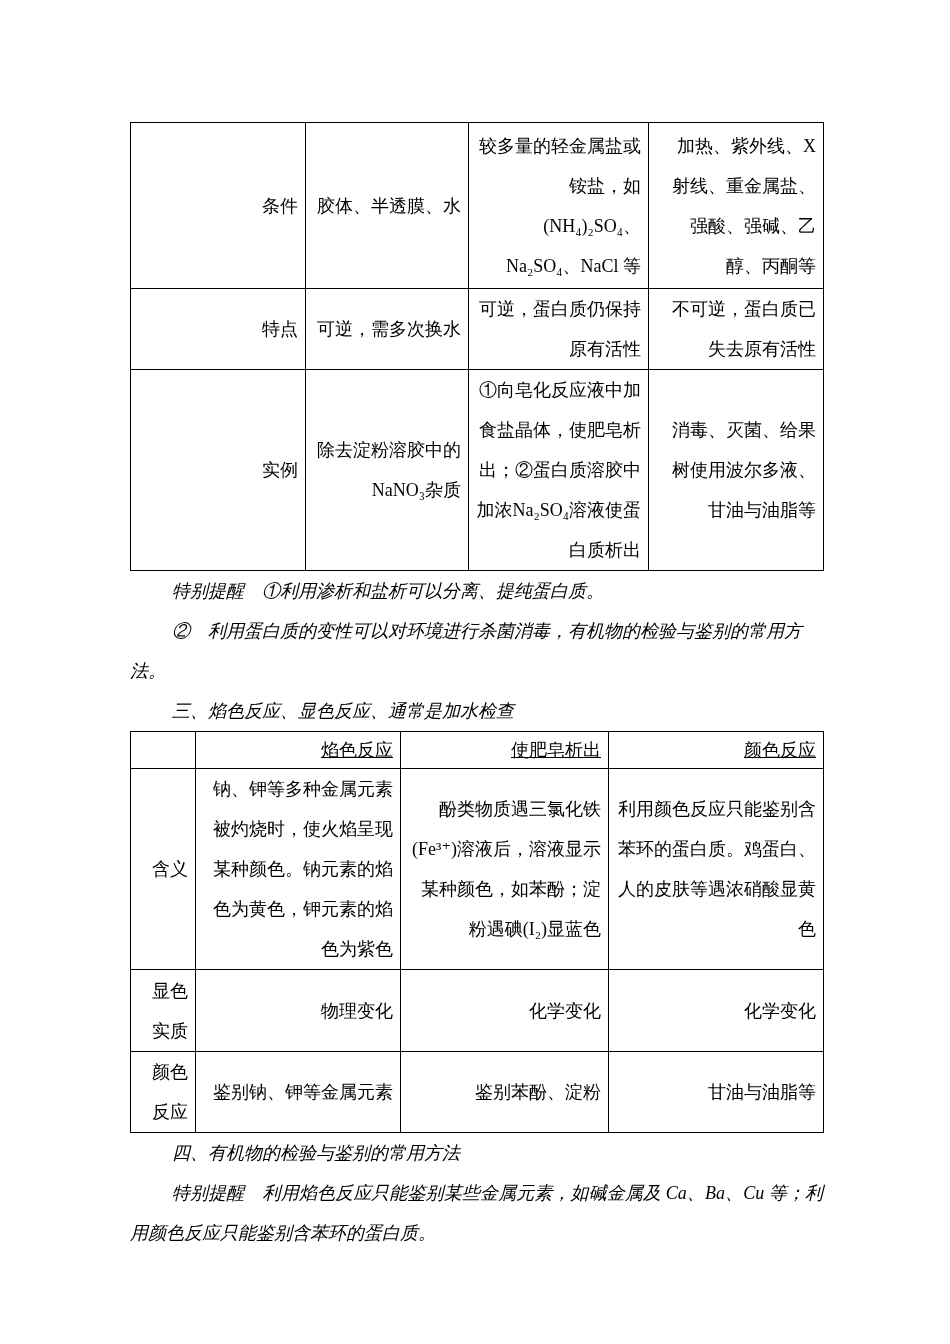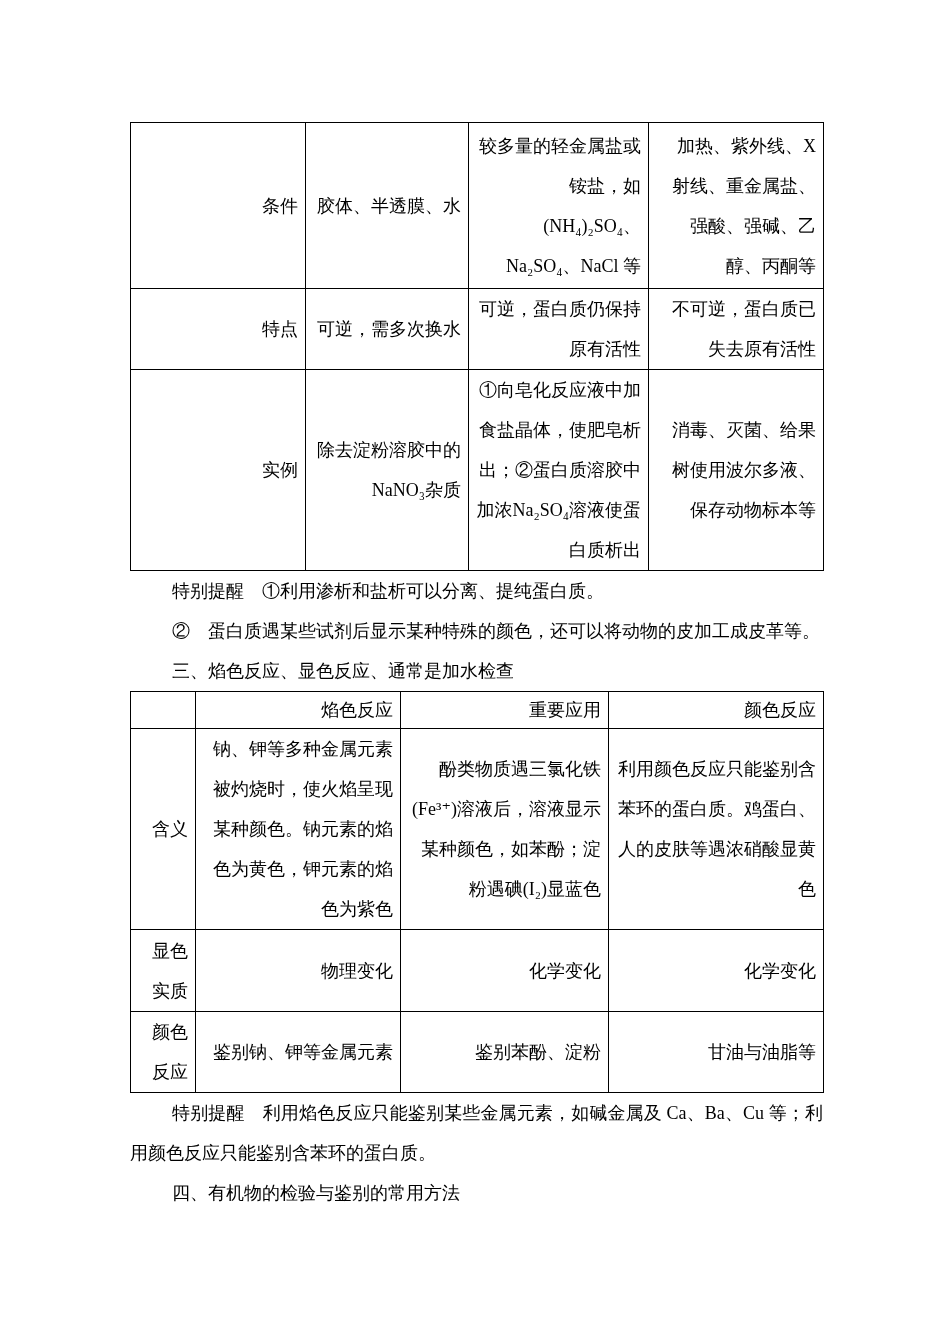--- a/index.html
+++ b/index.html
@@ -26,27 +26,28 @@
     border: 1px solid #000000;
     text-align: right;
     vertical-align: middle;
     padding: 0 7px;
     line-height: 40px;
     word-break: break-word;
   }
   .t1 tr.r1 { height: 166px; }
   .t1 tr.r2 { height: 78px; }
   .t1 tr.r3 { height: 200px; }
-  .t2 tr.hdr { height: 36px; }
+  .t2 tr.hdr { height: 36px; text-decoration: underline; }
   .t2 tr.hdr td { line-height: 36px; }
   .t2 tr.r1 { height: 162px; }
   .t2 tr.r2 { height: 82px; }
   .t2 tr.r3 { height: 78px; }
   p.body {
     width: 693px;
+    font-style: italic;
   }
   p.indent { text-indent: 42px; }
   p.just { text-align: justify; }
 </style>
 </head>
 <body>
 
 <div class="page">
 
   <table class="t t1">
@@ -66,41 +67,41 @@
       <tr class="r2">
         <td>特点</td>
         <td>可逆，需多次换水</td>
         <td>可逆，蛋白质仍保持原有活性</td>
         <td>不可逆，蛋白质已失去原有活性</td>
       </tr>
       <tr class="r3">
         <td>实例</td>
         <td>除去淀粉溶胶中的NaNO₃杂质</td>
         <td>①向皂化反应液中加食盐晶体，使肥皂析出；②蛋白质溶胶中加浓Na₂SO₄溶液使蛋白质析出</td>
-        <td>消毒、灭菌、给果树使用波尔多液、保存动物标本等</td>
+        <td>消毒、灭菌、给果树使用波尔多液、甘油与油脂等</td>
       </tr>
     </tbody>
   </table>
 
   <p class="body indent">特别提醒　①利用渗析和盐析可以分离、提纯蛋白质。</p>
-  <p class="body indent">②　蛋白质遇某些试剂后显示某种特殊的颜色，还可以将动物的皮加工成皮革等。</p>
+  <p class="body indent">②　利用蛋白质的变性可以对环境进行杀菌消毒，有机物的检验与鉴别的常用方法。</p>
   <p class="body indent">三、焰色反应、显色反应、通常是加水检查</p>
 
   <table class="t t2">
     <colgroup>
       <col style="width:65px">
         <col style="width:205px">
         <col style="width:208px">
         <col style="width:215px">
     </colgroup>
     <tbody>
       <tr class="hdr">
         <td></td>
         <td>焰色反应</td>
-        <td>重要应用</td>
+        <td>使肥皂析出</td>
         <td>颜色反应</td>
       </tr>
       <tr class="r1">
         <td>含义</td>
         <td>钠、钾等多种金属元素被灼烧时，使火焰呈现某种颜色。钠元素的焰色为黄色，钾元素的焰色为紫色</td>
         <td>酚类物质遇三氯化铁(Fe³⁺)溶液后，溶液显示某种颜色，如苯酚；淀粉遇碘(I₂)显蓝色</td>
         <td>利用颜色反应只能鉴别含苯环的蛋白质。鸡蛋白、人的皮肤等遇浓硝酸显黄色</td>
       </tr>
       <tr class="r2">
         <td>显色实质</td>
@@ -110,16 +111,16 @@
       </tr>
       <tr class="r3">
         <td>颜色反应</td>
         <td>鉴别钠、钾等金属元素</td>
         <td>鉴别苯酚、淀粉</td>
         <td>甘油与油脂等</td>
       </tr>
     </tbody>
   </table>
 
+  <p class="body indent">四、有机物的检验与鉴别的常用方法</p>
   <p class="body indent just">特别提醒　利用焰色反应只能鉴别某些金属元素，如碱金属及 Ca、Ba、Cu 等；利用颜色反应只能鉴别含苯环的蛋白质。</p>
-  <p class="body indent">四、有机物的检验与鉴别的常用方法</p>
 
 </div>
 
 </body></html>

